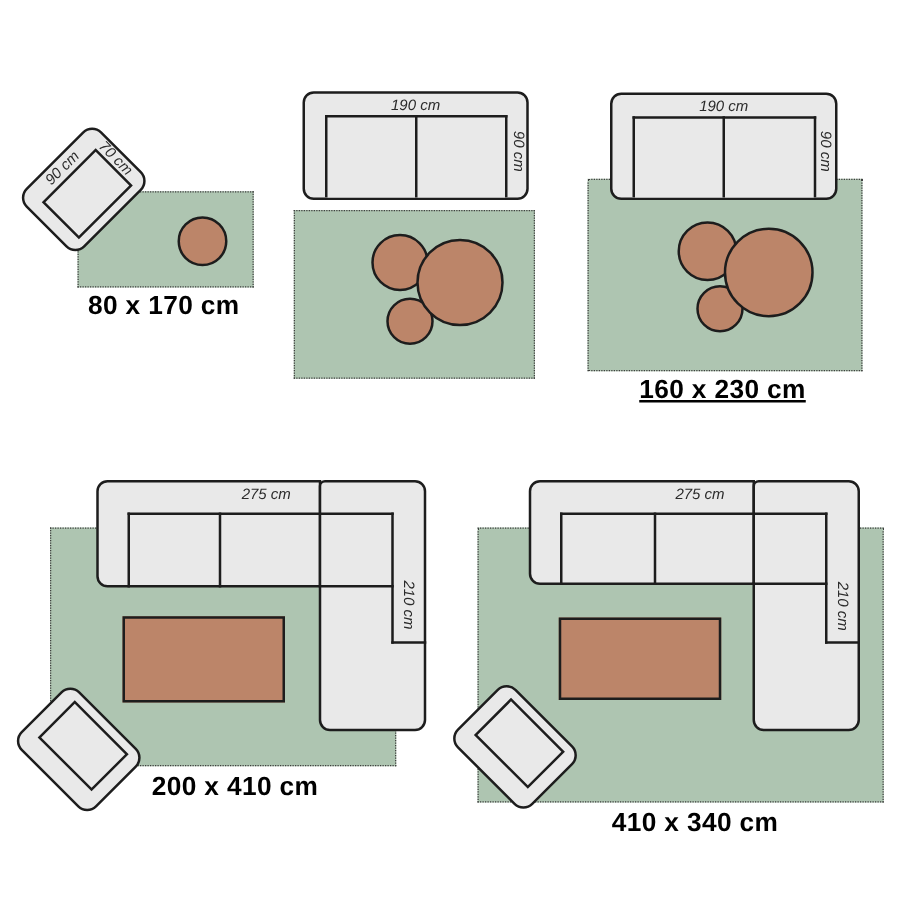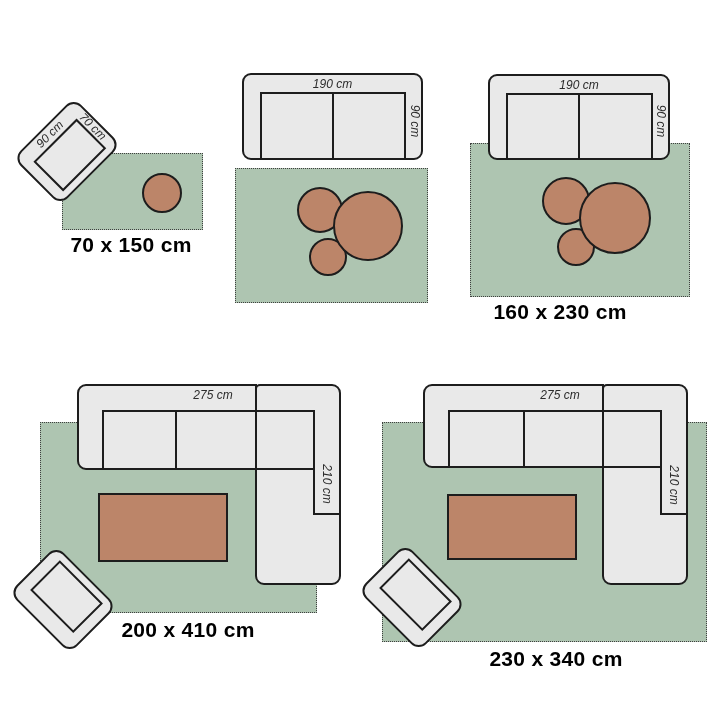--- a/index.html
+++ b/index.html
@@ -126,38 +126,38 @@
 
   
   .size-label {
     position:absolute; white-space:nowrap; transform:translateX(-50%);
     font:700 21px/1 "Liberation Sans", sans-serif;
     color:var(--label-black,#000);
     letter-spacing:.3px;
   }
   #label1 { left:131px; top:234px; }
   #label2 { left:345px; top:309px; }
-  #label3 { left:560px; top:301px; }
+  #label3 { left:578px; top:301px;text-decoration:underline; }
   #label4 { left:188px; top:619px; }
   #label5 { left:556px; top:648px; }
 </style>
 </head>
 <body>
 
 <div id="canvas">
 
   <div class="rug" id="rug1"></div>
   <div class="circle" id="table1"></div>
   <div class="chair" id="chair1">
     <div class="chair-body"></div>
     <div class="chair-seat"></div>
     <div class="dim chair-w">90 cm</div>
     <div class="dim chair-d">70 cm</div>
   </div>
-  <div class="size-label" id="label1">70 x 150 cm</div>
+  <div class="size-label" id="label1">80 x 170 cm</div>
 
   <div class="sofa" id="sofa2">
     <div class="sofa-seat"></div>
     <div class="sofa-div"></div>
     <div class="dim sofa-w">190 cm</div>
     <div class="dim sofa-d">90 cm</div>
   </div>
   <div class="rug" id="rug2"></div>
   <div class="circle" id="c2s"></div>
   <div class="circle" id="c2m"></div>
@@ -206,15 +206,15 @@
     <div class="line l-corner"></div>
     <div class="line l-chv"></div>
     <div class="line l-chh"></div>
     <div class="dim lsofa-w">275 cm</div>
     <div class="dim lsofa-d">210 cm</div>
   </div>
   <div class="chair" id="chair5">
     <div class="chair-body"></div>
     <div class="chair-seat"></div>
   </div>
-  <div class="size-label" id="label5">230 x 340 cm</div>
+  <div class="size-label" id="label5">410 x 340 cm</div>
 
 </div>
 
 </body></html>

